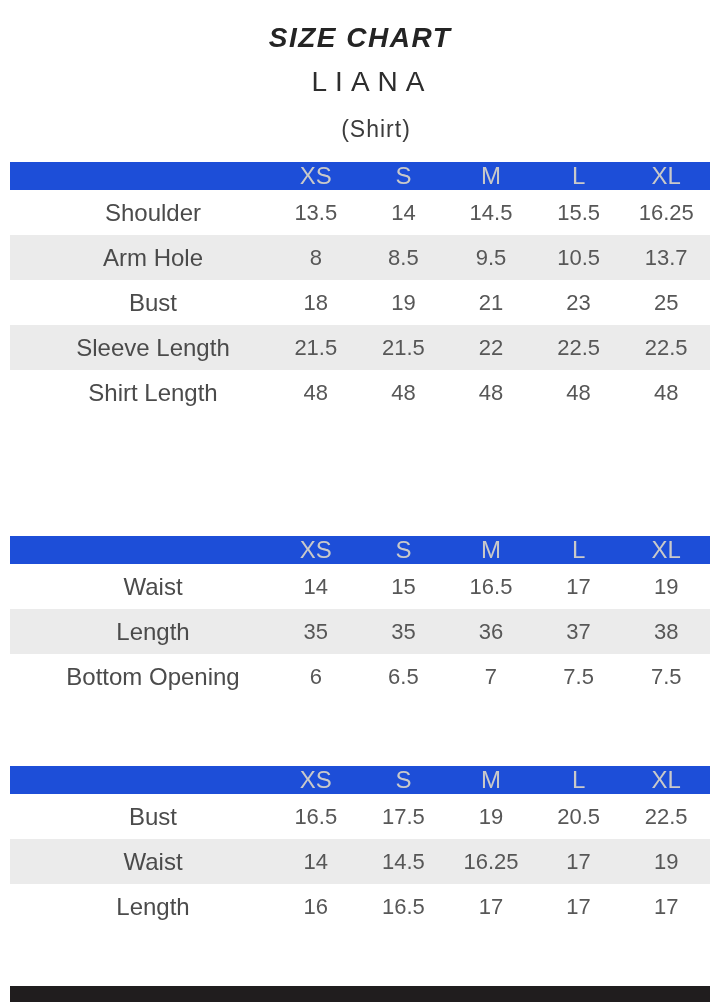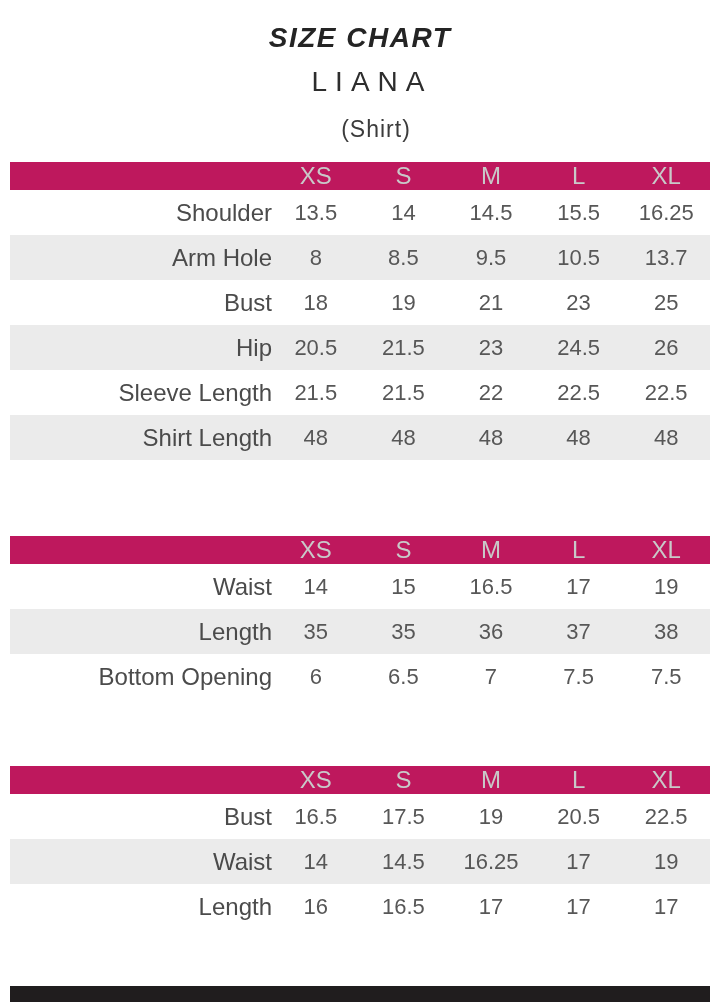--- a/index.html
+++ b/index.html
@@ -54,37 +54,37 @@
     border-collapse: collapse;
     table-layout: fixed;
   }
   table.size-table.shirt   { top: 162px; }
   table.size-table.trouser { top: 536px; }
   table.size-table.inner   { top: 766px; }
 
   col.c-label { width: 262px; }
 
   .size-table thead th {
-    background: #be185d;
+    background: #1d4ed8;
     height: 25px;
     color: #c9c9c9;
     font-weight: 400;
     font-size: 24px;
     text-align: center;
     padding: 0;
   }
   .size-table tbody td {
     height: 45px;
     font-size: 22px;
     color: #575757;
     text-align: center;
     padding: 0;
   }
   .size-table tbody td.label {
-    text-align: right;
+    text-align: center;
     padding-left: 24px;
     font-size: 24px;
     color: #4b4b4b;
   }
   .size-table tbody tr:nth-child(even) td {
     background: #ebebeb;
   }
 
   .cutoff-bar {
     position: absolute;
@@ -142,28 +142,20 @@
       </tr>
       <tr>
         <td class="label">Bust</td>
         <td>18</td>
         <td>19</td>
         <td>21</td>
         <td>23</td>
         <td>25</td>
       </tr>
       <tr>
-        <td class="label">Hip</td>
-        <td>20.5</td>
-        <td>21.5</td>
-        <td>23</td>
-        <td>24.5</td>
-        <td>26</td>
-      </tr>
-      <tr>
         <td class="label">Sleeve Length</td>
         <td>21.5</td>
         <td>21.5</td>
         <td>22</td>
         <td>22.5</td>
         <td>22.5</td>
       </tr>
       <tr>
         <td class="label">Shirt Length</td>
         <td>48</td>

